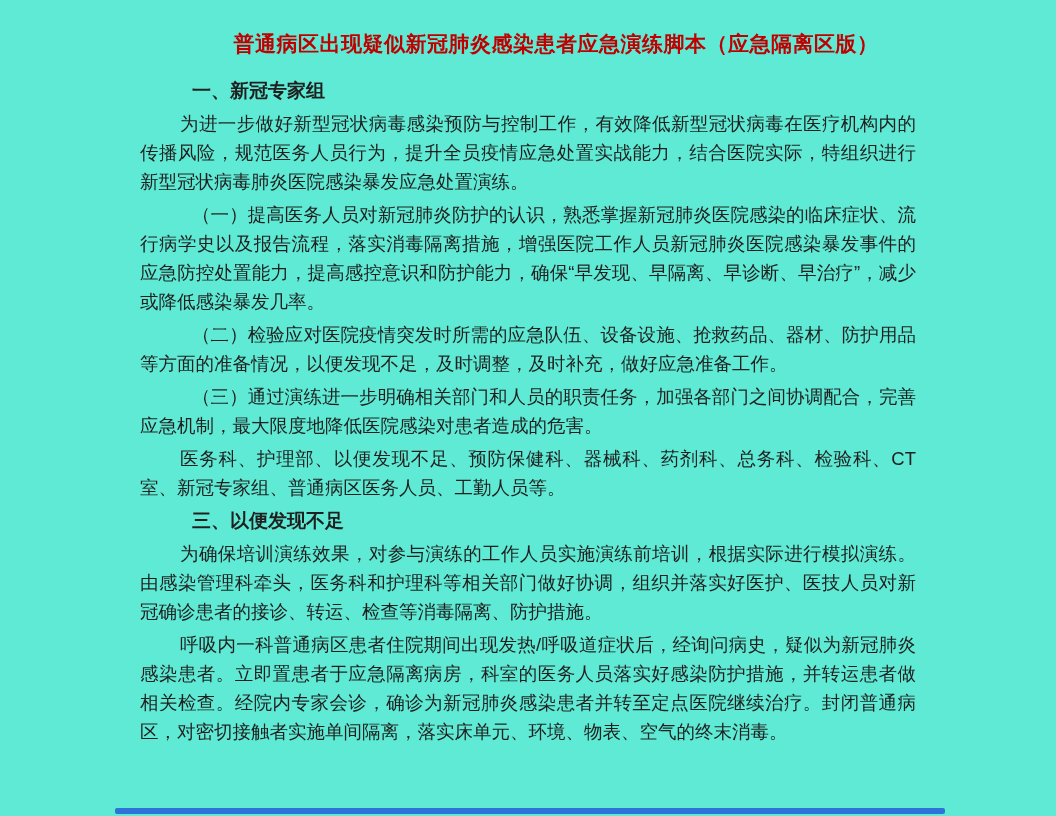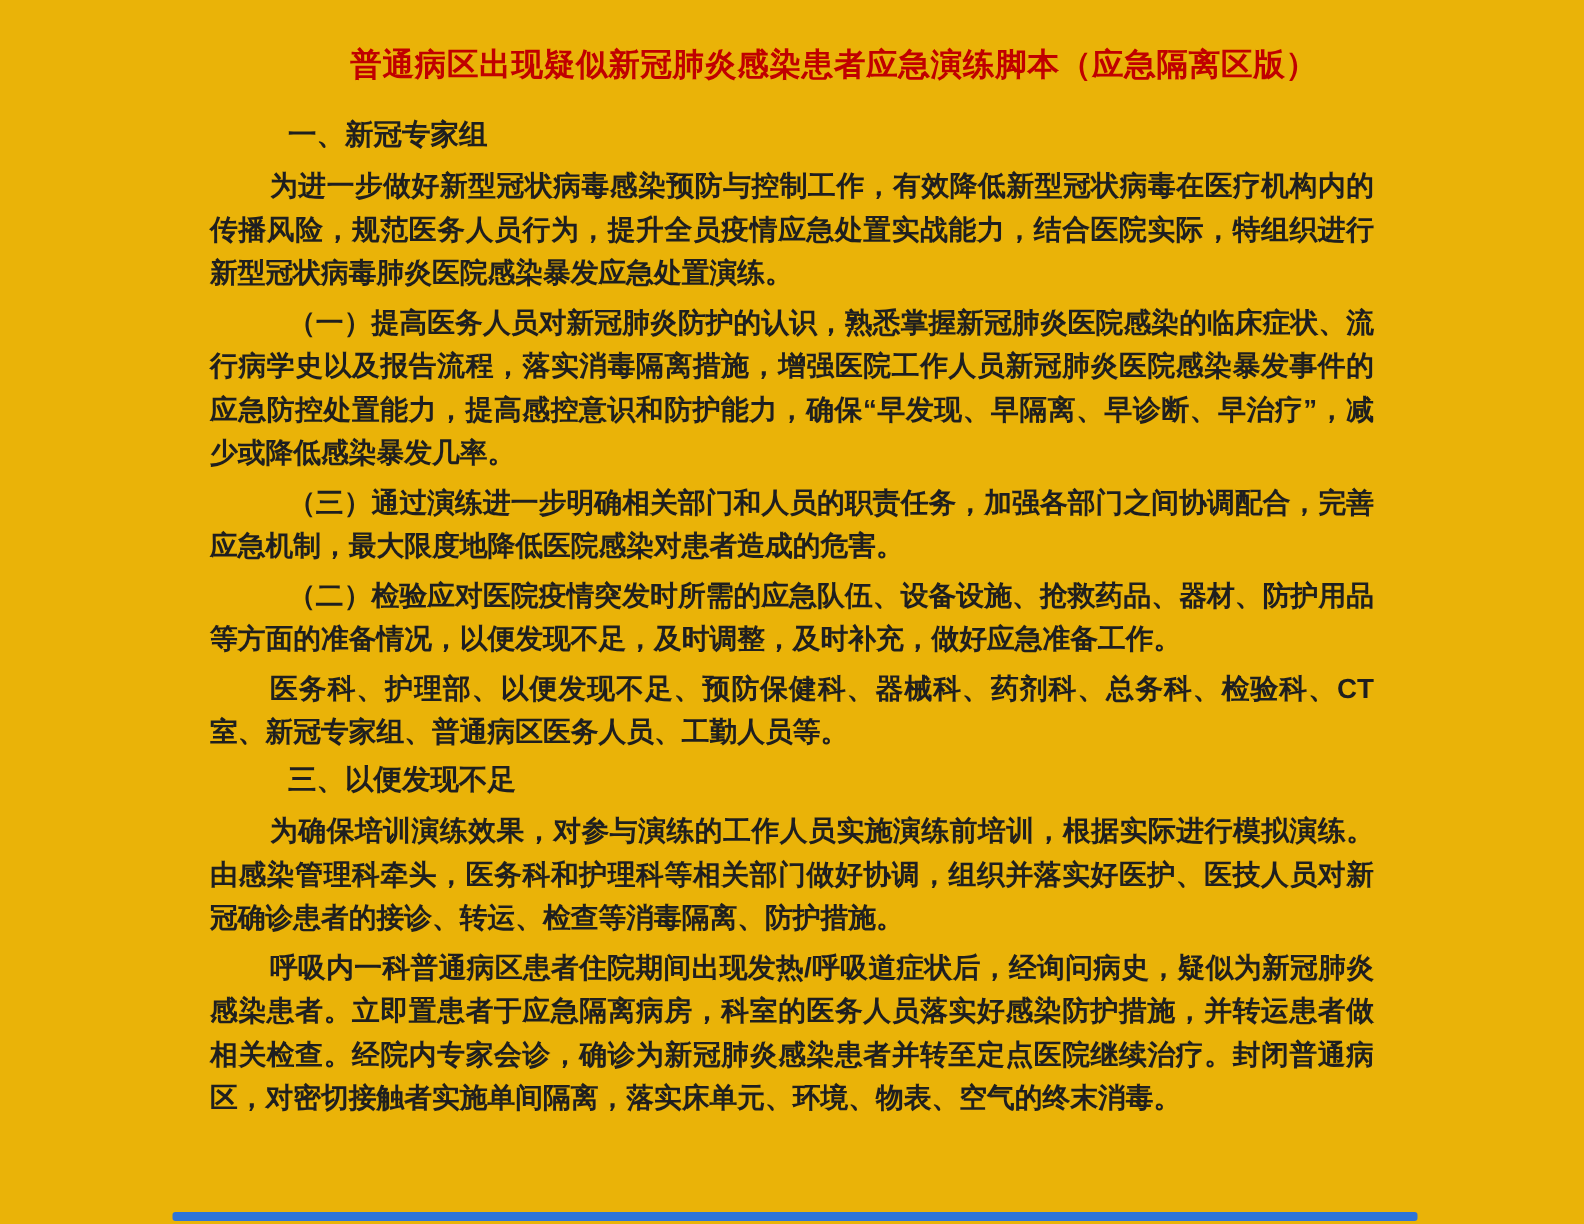--- a/index.html
+++ b/index.html
@@ -4,21 +4,21 @@
 <style>
   html, body {
     margin: 0;
     padding: 0;
     background: #ffffff;
   }
   .page {
     position: relative;
     width: 1056px;
     height: 816px;
-    background: #eab308;
+    background: #5eead4;
     overflow: hidden;
     font-family: "Liberation Sans", sans-serif;
   }
   .content {
     position: absolute;
     left: 140px;
     top: 30px;
     width: 776px;
     color: #1f1f1f;
   }
@@ -35,21 +35,21 @@
     margin: 4px 0;
     padding-left: 52px;
     font-size: 19px;
     font-weight: 700;
     line-height: 29px;
     color: #1f1f1f;
   }
   .para {
     margin: 4px 0;
     font-size: 18.5px;
-    font-weight: 700;
+    font-weight: 400;
     line-height: 29px;
     text-align: justify;
     color: #1f1f1f;
   }
   .para.normal { text-indent: 40px; }
   .para.list   { text-indent: 52px; }
   .bottom-bar {
     position: absolute;
     left: 115px;
     top: 808px;
@@ -66,23 +66,23 @@
   <div class="content">
 
     <h1 class="doc-title">普通病区出现疑似新冠肺炎感染患者应急演练脚本（应急隔离区版）</h1>
 
     <h2 class="heading">一、新冠专家组</h2>
 
     <p class="para normal">为进一步做好新型冠状病毒感染预防与控制工作，有效降低新型冠状病毒在医疗机构内的传播风险，规范医务人员行为，提升全员疫情应急处置实战能力，结合医院实际，特组织进行新型冠状病毒肺炎医院感染暴发应急处置演练。</p>
 
     <p class="para list">（一）提高医务人员对新冠肺炎防护的认识，熟悉掌握新冠肺炎医院感染的临床症状、流行病学史以及报告流程，落实消毒隔离措施，增强医院工作人员新冠肺炎医院感染暴发事件的应急防控处置能力，提高感控意识和防护能力，确保“早发现、早隔离、早诊断、早治疗”，减少或降低感染暴发几率。</p>
 
+    <p class="para list">（二）检验应对医院疫情突发时所需的应急队伍、设备设施、抢救药品、器材、防护用品等方面的准备情况，以便发现不足，及时调整，及时补充，做好应急准备工作。</p>
+
     <p class="para list">（三）通过演练进一步明确相关部门和人员的职责任务，加强各部门之间协调配合，完善应急机制，最大限度地降低医院感染对患者造成的危害。</p>
-
-    <p class="para list">（二）检验应对医院疫情突发时所需的应急队伍、设备设施、抢救药品、器材、防护用品等方面的准备情况，以便发现不足，及时调整，及时补充，做好应急准备工作。</p>
 
 
     <p class="para normal">医务科、护理部、以便发现不足、预防保健科、器械科、药剂科、总务科、检验科、CT 室、新冠专家组、普通病区医务人员、工勤人员等。</p>
 
     <h2 class="heading">三、以便发现不足</h2>
 
     <p class="para normal">为确保培训演练效果，对参与演练的工作人员实施演练前培训，根据实际进行模拟演练。由感染管理科牵头，医务科和护理科等相关部门做好协调，组织并落实好医护、医技人员对新冠确诊患者的接诊、转运、检查等消毒隔离、防护措施。</p>
 
     <p class="para normal">呼吸内一科普通病区患者住院期间出现发热/呼吸道症状后，经询问病史，疑似为新冠肺炎感染患者。立即置患者于应急隔离病房，科室的医务人员落实好感染防护措施，并转运患者做相关检查。经院内专家会诊，确诊为新冠肺炎感染患者并转至定点医院继续治疗。封闭普通病区，对密切接触者实施单间隔离，落实床单元、环境、物表、空气的终末消毒。</p>
 

